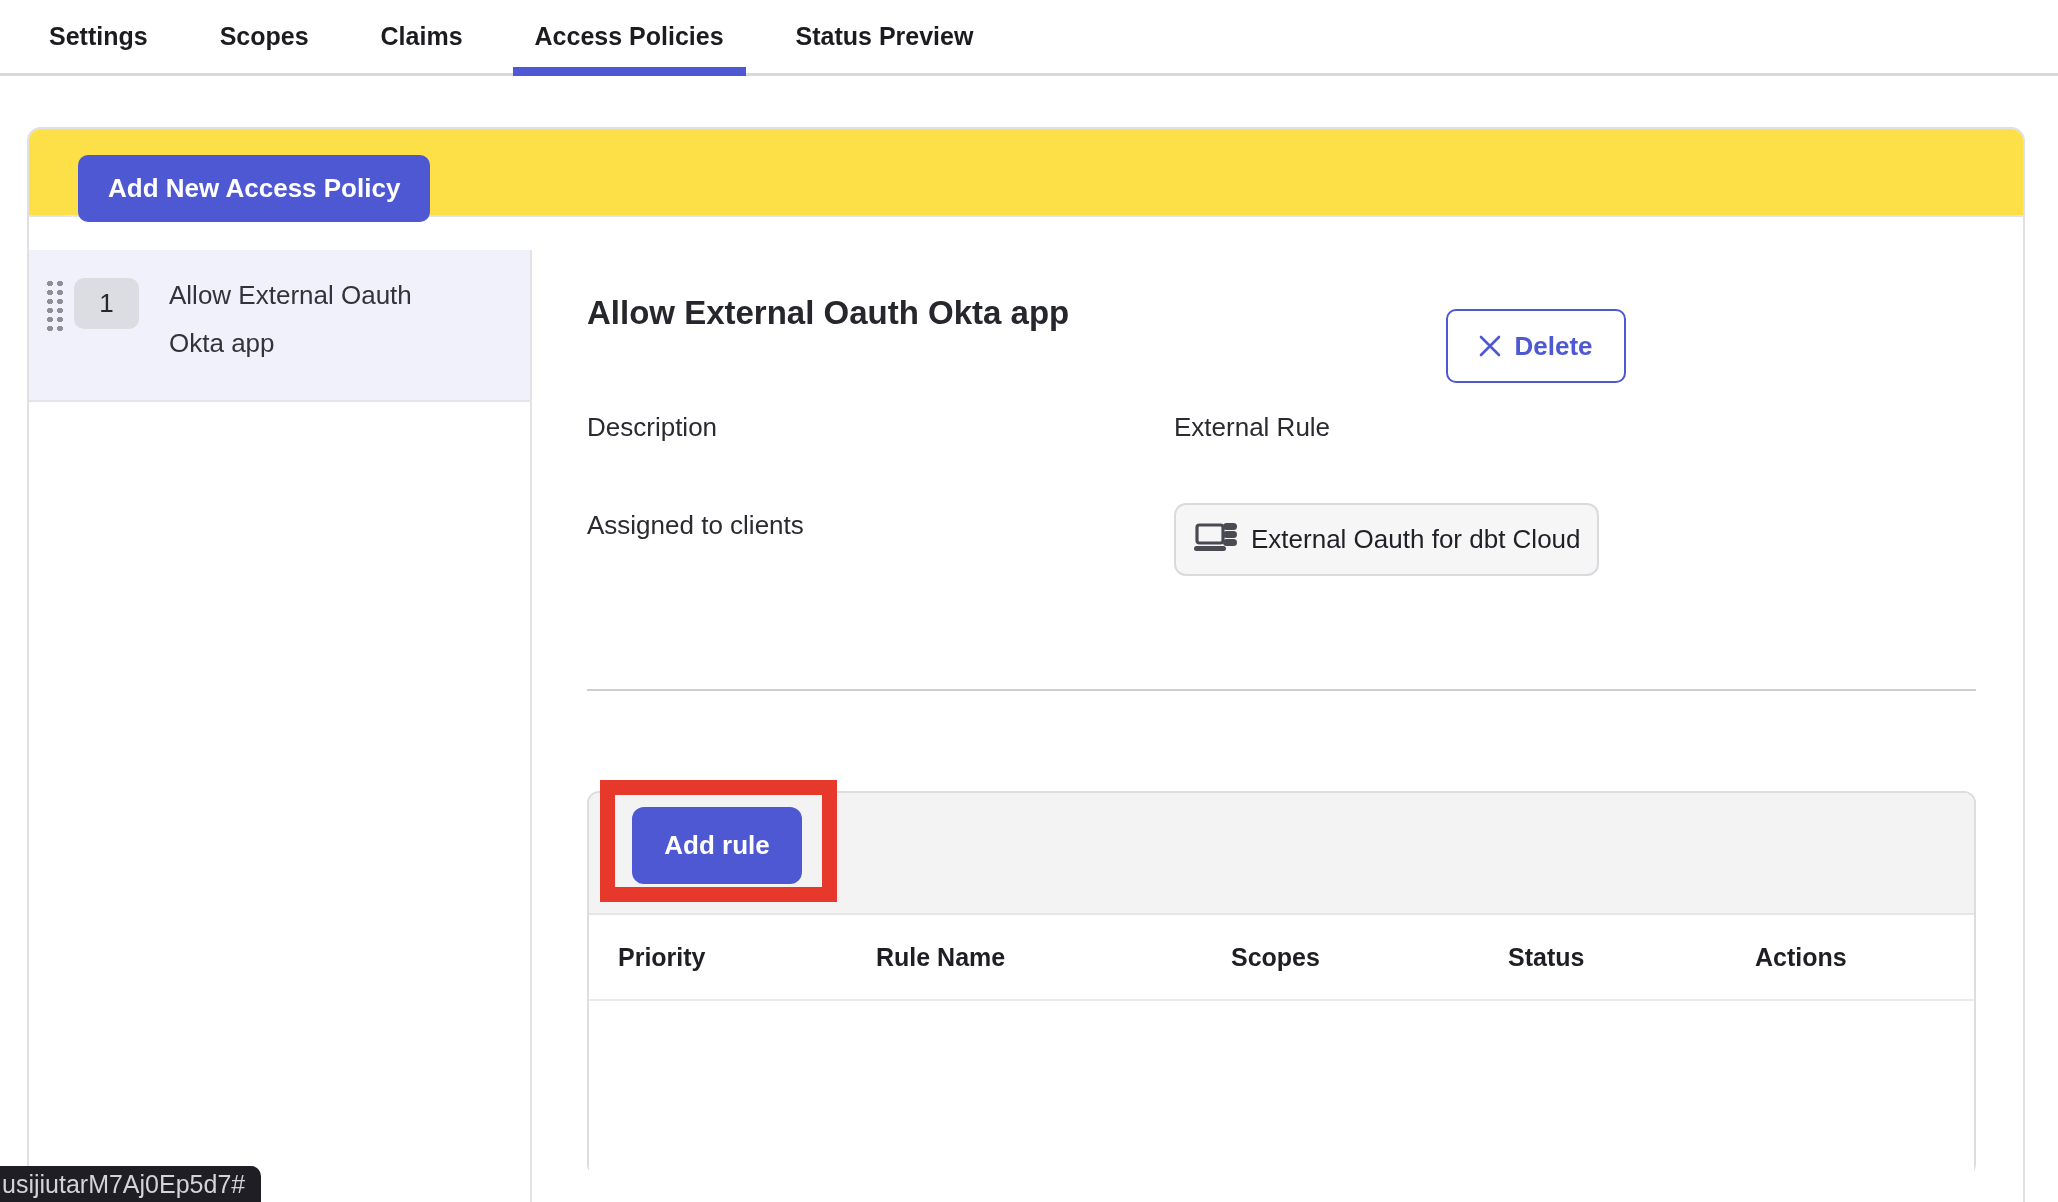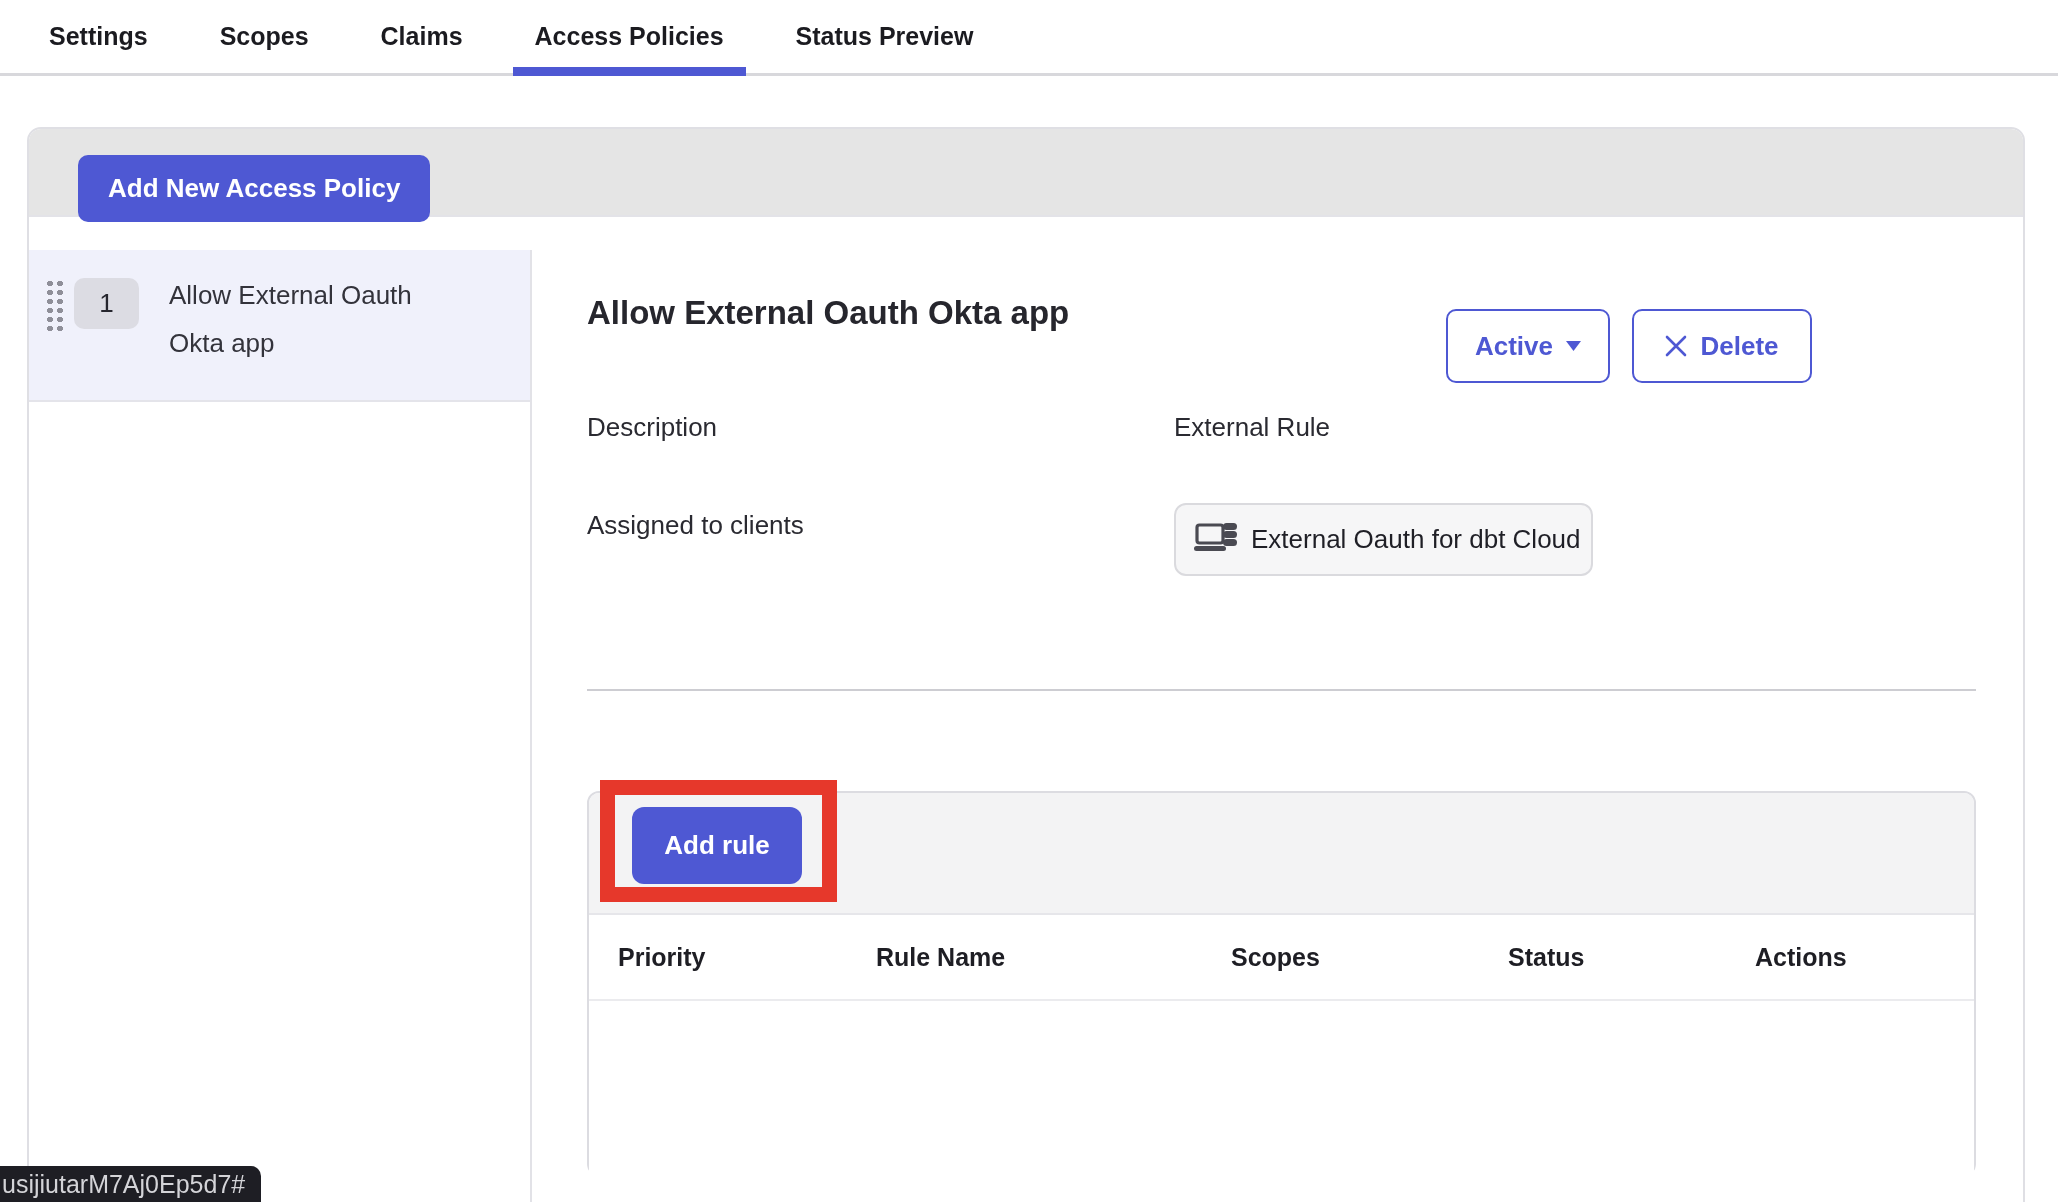--- a/index.html
+++ b/index.html
@@ -19,21 +19,21 @@
     border-bottom:3px solid #d8d8dc;display:flex;align-items:center;
     padding-left:49px;gap:72px;background:#fff;}
   .tab{position:relative;height:100%;display:flex;align-items:center;
     font-size:25px;font-weight:700;color:#1b1b20;cursor:pointer;white-space:nowrap;}
   .tab.active::after{content:"";position:absolute;left:-22px;right:-22px;
     bottom:-3px;height:9px;background:var(--accent);}
 
   
   .panel{position:absolute;left:27px;top:127px;width:1998px;height:1110px;
     background:#fff;border:2px solid var(--border);border-radius:14px 14px 0 0;}
-  .panel-header{position:relative;height:88px;background:#e5e5e5;
+  .panel-header{position:relative;height:88px;background:#fde047;
     border-bottom:2px solid #e3e3e8;border-radius:12px 12px 0 0;}
   .btn-primary{background:var(--accent);color:#fff;border:none;border-radius:10px;
     font-family:inherit;font-size:26px;font-weight:700;cursor:pointer;
     display:flex;align-items:center;justify-content:center;}
   .add-policy{position:absolute;left:49px;top:26px;height:67px;padding:0 30px;}
 
   
   .policy-list{position:absolute;left:0;top:121px;bottom:0;width:503px;
     border-right:2px solid #e2e2e7;background:#fff;}
   .policy-item{position:relative;height:152px;background:var(--selected-row);
@@ -53,21 +53,21 @@
   .btn-row{position:absolute;top:180px;left:1417px;display:flex;gap:22px;height:74px;}
   .btn-outline{background:#fff;border:2.5px solid var(--accent);border-radius:10px;
     color:var(--accent);font-family:inherit;font-size:26px;font-weight:700;cursor:pointer;
     display:flex;align-items:center;justify-content:center;gap:13px;}
   .btn-status{width:164px}.btn-edit{width:148px}.btn-delete{width:180px}
 
   .field-label{position:absolute;left:558px;font-size:26px;color:#2a2a31;}
   .field-value{position:absolute;left:1145px;font-size:26px;color:#2a2a31;}
   .lbl-desc{top:283px}.val-desc{top:283px}.lbl-assigned{top:381px}
   .client-chip{position:absolute;left:1145px;top:374px;height:73px;
-    display:inline-flex;align-items:center;gap:13px;padding:0 10px 0 18px;
+    display:inline-flex;align-items:center;gap:13px;padding:0 16px 0 18px;
     background:#f6f6f7;border:2px solid #dadade;border-radius:12px;
     font-size:26px;color:#1f1f26;cursor:pointer;}
 
   .h-divider{position:absolute;left:558px;top:560px;width:1389px;height:2px;
     background:#cdcdd2;}
 
   
   .rules-panel{position:absolute;left:558px;top:662px;width:1389px;height:385px;
     background:#fff;border:2px solid #dcdce1;border-radius:12px;}
   .rules-header{height:122px;background:#f3f3f4;border-bottom:2px solid #e6e6ea;
@@ -111,28 +111,20 @@
     <div class="policy-item">
       <span class="grip"></span>
       <span class="prio-badge">1</span>
       <span class="policy-name">Allow External Oauth Okta app</span>
     </div>
   </aside>
 
   <h1 class="detail-title">Allow External Oauth Okta app</h1>
 
   <div class="btn-row">
-    <button class="btn-outline btn-status">
-      <span>Active</span>
-      <span class="icon">
-        <svg width="15" height="10" viewBox="0 0 15 10">
-            <polygon points="0,0 15,0 7.5,10" fill="#4e58d3"></polygon>
-          </svg>
-      </span>
-    </button>
     <button class="btn-outline btn-delete">
       <span class="icon">
         <svg width="22" height="22" viewBox="0 0 22 22">
             <path d="M2 2l18 18M20 2L2 20" stroke="#4e58d3" stroke-width="2.6" stroke-linecap="round" fill="none"></path>
           </svg>
       </span>
       <span>Delete</span>
     </button>
   </div>
 

